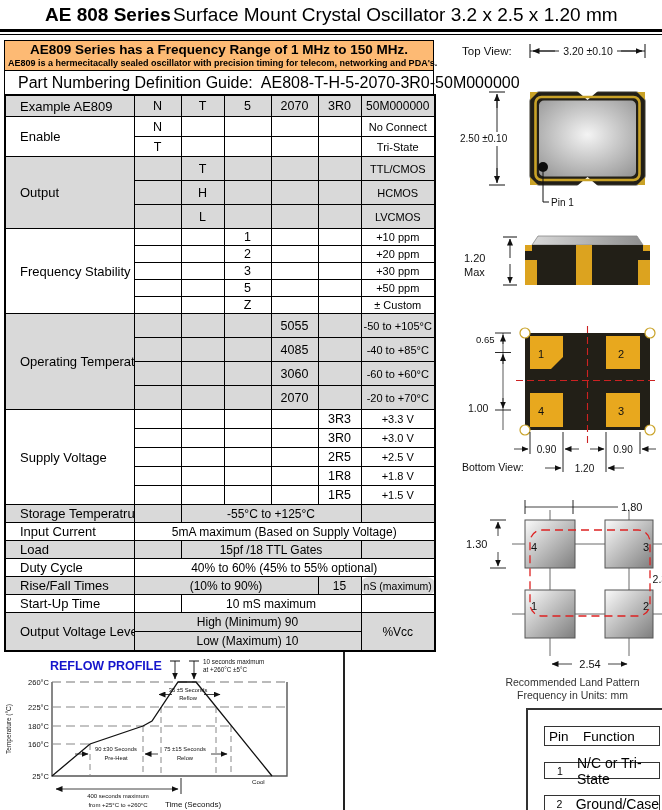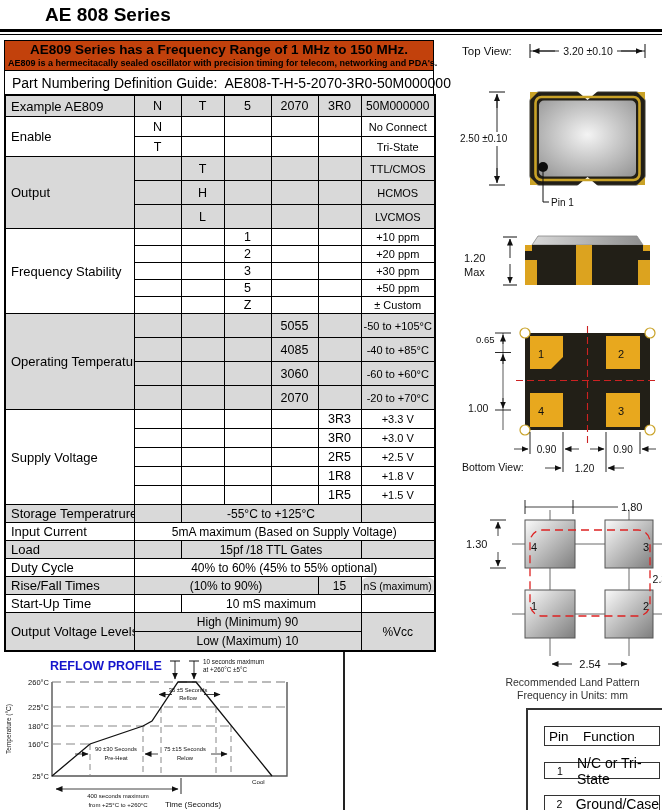--- a/index.html
+++ b/index.html
@@ -5,29 +5,29 @@
   html,body{margin:0;padding:0;background:#fff;}
   #page{position:relative;width:662px;height:810px;background:#fff;overflow:hidden;
         font-family:"Liberation Sans",sans-serif;color:#000;}
   
   .hdr{position:absolute;left:0;top:0;width:662px;height:29px;border-bottom:3px solid #000;}
   .hdr .series{position:absolute;left:45px;top:4px;font-size:19px;font-weight:bold;}
   .hdr .title{position:absolute;left:173px;top:4px;font-size:19px;}
   .hdr2{position:absolute;left:0;top:34px;width:662px;height:1px;background:#000;}
   
   .leftcol{position:absolute;left:4px;top:40px;width:430px;}
-  .banner{background:#c2410c;border:1px solid #000;height:29px;box-sizing:content-box;}
+  .banner{background:#fdba74;border:1px solid #000;height:29px;box-sizing:content-box;}
   .banner .b1{font-size:13.5px;font-weight:bold;text-align:center;padding-top:1px;}
   .banner .b2{font-size:9px;font-weight:bold;padding-left:3px;margin-top:1px;white-space:nowrap;}
-  .partnum{border:1.5px solid #000;margin-top:-1px;height:23px;font-size:14px;
-           padding-left:7px;line-height:24px;white-space:nowrap;}
+  .partnum{border:1.5px solid #000;margin-top:-1px;height:23px;font-size:16px;
+           padding-left:13px;line-height:24px;white-space:nowrap;}
   table.spec{border-collapse:collapse;width:430px;table-layout:fixed;margin-top:-1px;}
   table.spec{border:2px solid #000;}
   .spec td{border:1px solid #000;padding:0 2px;overflow:hidden;white-space:nowrap;}
-  .spec .lbl{text-align:left;font-size:13px;padding-left:5px;}
+  .spec .lbl{text-align:left;font-size:13px;padding-left:14px;}
   .spec .code{text-align:center;font-size:12.5px;}
   .spec .desc{text-align:center;font-size:11px;}
   .spec .val{text-align:center;font-size:12px;}
   .spec .unit{text-align:center;font-size:10.5px;border-radius:8px;}
   tr.g>td{background:#d9d9d9;}
   tr.r20>td{height:20px;} tr.r19>td{height:19px;} tr.r23>td{height:23px;}
   tr.r16>td{height:16px;} tr.r18>td{height:18px;} tr.r17>td{height:17px;}
   
   .reflow{position:absolute;left:0px;top:656px;}
   .vdiv{position:absolute;left:343px;top:652px;width:2px;height:158px;background:#222;}
@@ -67,20 +67,21 @@
         </linearGradient>
       <linearGradient id="padg" x1="0" y1="0" x2="1" y2="1">
         <stop offset="0" stop-color="#fbfbfb"></stop>
           <stop offset="1" stop-color="#7e7e7e"></stop>
         </linearGradient>
     </defs>
   </svg>
 
   <div class="hdr">
     <span class="series">AE 808 Series</span>
+    <span class="title">Surface Mount Crystal Oscillator  3.2 x 2.5 x 1.20 mm</span>
   </div>
   <div class="hdr2"></div>
 
   <div class="leftcol">
     <div class="banner">
       <div class="b1">AE809 Series has a Frequency Range of 1 MHz to 150 MHz.</div>
       <div class="b2">AE809 is a hermecitacally sealed oscillator with precision timing for telecom, networking and PDA's.</div>
     </div>
     <div class="partnum">
       <span>Part Numbering Definition Guide:</span>&nbsp;

